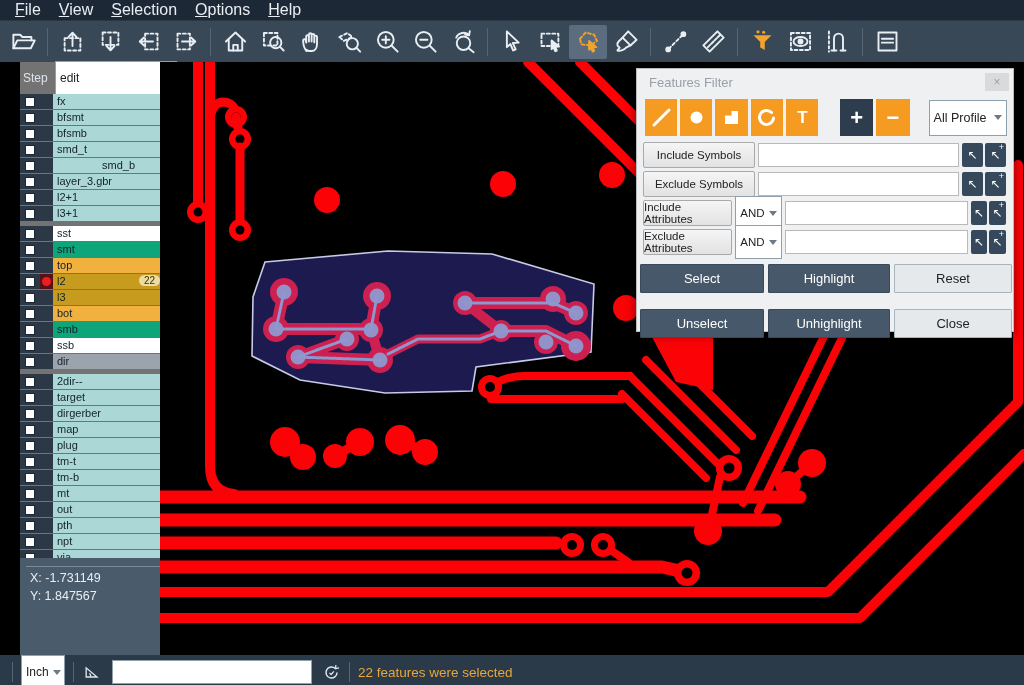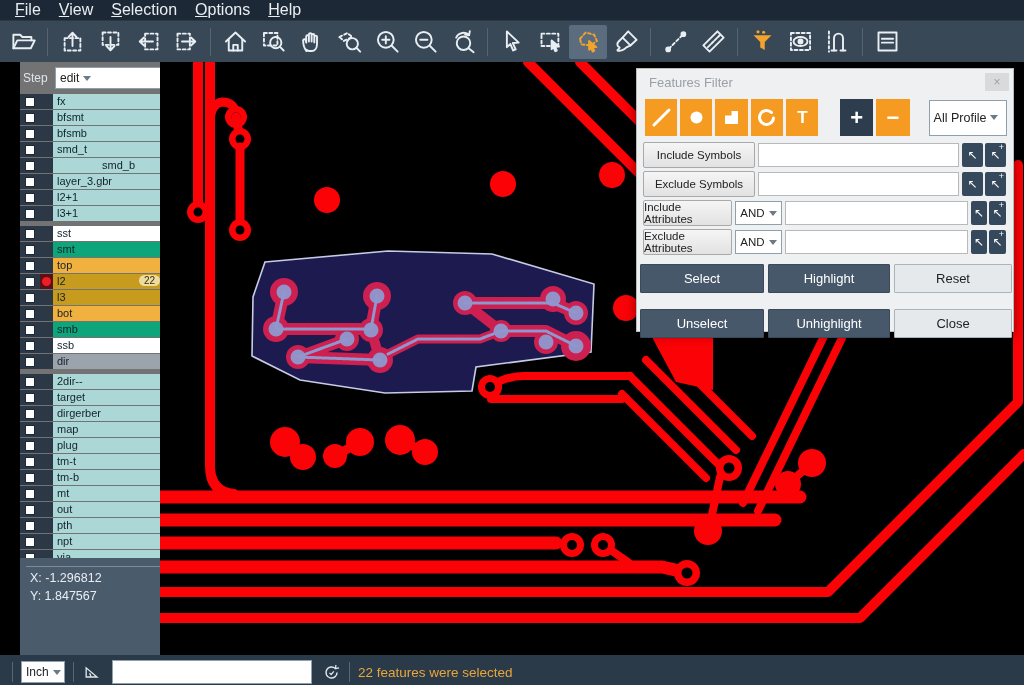--- a/index.html
+++ b/index.html
@@ -16,21 +16,21 @@
   .tb-btn{width:38px;height:34px;display:flex;align-items:center;justify-content:center;color:#e9eef3;border-radius:2px;}
   .tb-btn svg{width:27px;height:27px;}
   .tb-btn.active{background:#5a6c7d;color:#f2a32c;}
   .tb-btn.orange{color:#f2a32c;}
   .tb-sep{width:1px;height:28px;background:#55646f;margin:0 5px;}
 
   
   #sidebar{position:absolute;left:0;top:62px;width:160px;height:593px;background:#737373;margin-left:20px;}
   #steprow{height:32px;display:flex;align-items:center;padding:0 3px;}
   #steprow .step-label{color:#dde5ec;font-size:12px;width:32px;}
-  .combo{background:#fff;border:1px solid #8fa0ad;height:22px;display:flex;align-items:center;padding:4px 4px;font-size:12px;color:#222;}
+  .combo{background:#fff;border:1px solid #8fa0ad;height:22px;display:flex;align-items:center;justify-content:space-between;padding:16px 4px;font-size:12px;color:#222;}
   #step-combo{flex:1;}
   .chev{width:0;height:0;border-left:4px solid transparent;border-right:4px solid transparent;border-top:5px solid #6b7a86;margin-left:4px;}
   #layerlist{padding:0;}
   .lay-row{display:flex;height:15px;margin-bottom:1px;align-items:stretch;}
   .lay-cb-cell{width:20px;background:#2c3845;display:flex;align-items:center;justify-content:center;}
   .lay-cb{width:10px;height:10px;background:#fff;border:1px solid #1d2a36;}
   .lay-dot-cell{width:13px;background:#2c3845;display:flex;align-items:center;justify-content:center;}
   .lay-dot-cell.sel{background:#5a1014;}
   .lay-dot{width:9px;height:9px;border-radius:50%;background:#ee1c25;}
   .lay-name{flex:1;font-size:11px;color:#13222d;padding:1px 0 0 4px;position:relative;white-space:nowrap;}
@@ -499,21 +499,21 @@
         <div class="lay-row">
           <div class="lay-cb-cell">
             <div class="lay-cb"></div>
           </div>
           <div class="lay-dot-cell"></div>
           <div class="lay-name" style="background: rgb(171, 215, 214);">via</div>
         </div>
       </div>
     <div id="side-bottom">
       <div class="divider"></div>
-      <div class="coord">X: -1.296812</div>
+      <div class="coord">X: -1.731149</div>
       <div class="coord">Y: 1.847567</div>
     </div>
   </div>
 
   <div id="canvas"><svg width="864" height="593" viewBox="0 0 864 593" xmlns="http://www.w3.org/2000/svg">
         <rect x="0" y="0" width="864" height="593" fill="#000"></rect>
         <path d="M38 0 V145" stroke="#fb0207" stroke-width="10" fill="none" stroke-linecap="round" stroke-linejoin="round"></path>
         <circle cx="38" cy="150" r="11" fill="#fb0207"></circle>
         <circle cx="38" cy="150" r="4.5" fill="#000"></circle>
         <path d="M50 0 V404 Q50 430 74 432" stroke="#fb0207" stroke-width="10" fill="none" stroke-linecap="round" stroke-linejoin="round"></path>

